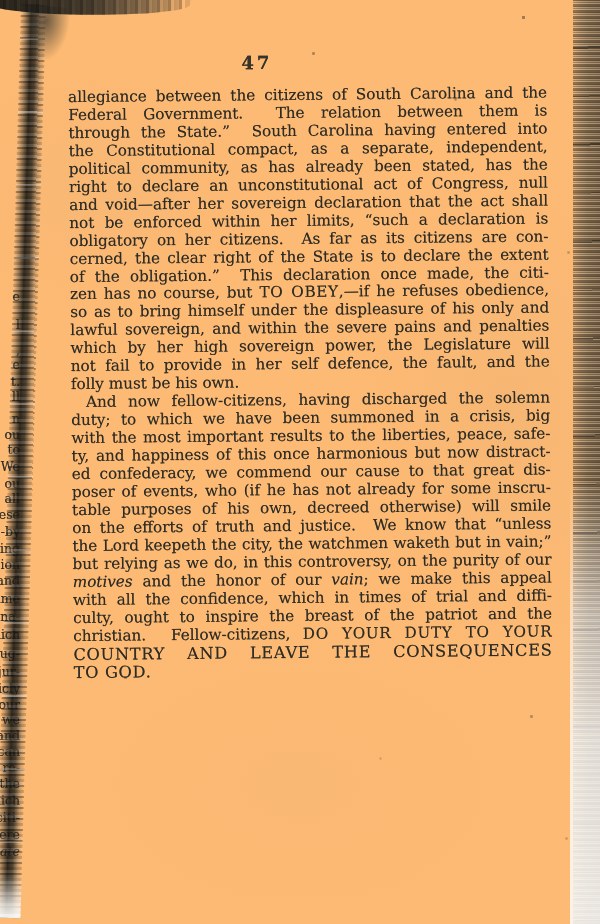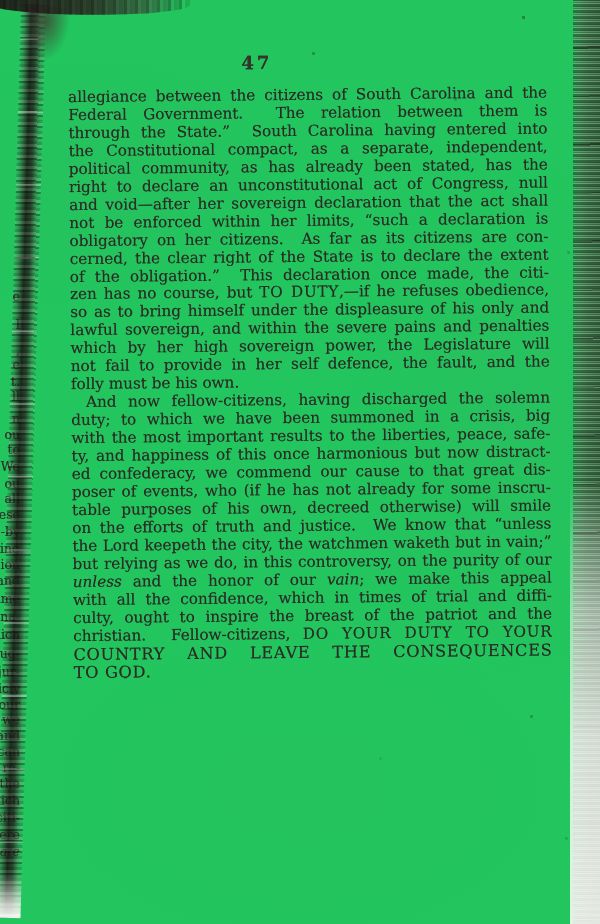--- a/index.html
+++ b/index.html
@@ -2,21 +2,21 @@
 <html><head>
 <meta charset="utf-8">
 <style>
   html, body { margin:0; padding:0; }
   body {
     width:600px; height:924px; overflow:hidden; position:relative;
     background:#fcfbf9;
     font-family:"DejaVu Serif", "Liberation Serif", serif;
   }
   #page {
-    position:absolute; inset:0; background:#22c55e;
+    position:absolute; inset:0; background:#fdba74;
   }
   
   #page::before {
     content:""; position:absolute; inset:0; pointer-events:none;
     background:
       radial-gradient(ellipse 300px 200px at 15% 20%, rgba(120,115,100,0.04), transparent 70%),
       radial-gradient(ellipse 250px 400px at 85% 45%, rgba(120,115,100,0.05), transparent 70%),
       radial-gradient(ellipse 400px 250px at 50% 85%, rgba(120,115,100,0.03), transparent 70%);
   }
 
@@ -146,39 +146,39 @@
         <div class="line j"><span>Federal Government.  The relation between them is</span></div>
         <div class="line j"><span>through the State.”  South Carolina having entered into</span></div>
         <div class="line j"><span>the Constitutional compact, as a separate, independent,</span></div>
         <div class="line j"><span>political community, as has already been stated, has the</span></div>
         <div class="line j"><span>right to declare an unconstitutional act of Congress, null</span></div>
         <div class="line j"><span>and void—after her sovereign declaration that the act shall</span></div>
         <div class="line j"><span>not be enforced within her limits, “such a declaration is</span></div>
         <div class="line j"><span>obligatory on her citizens.  As far as its citizens are con-</span></div>
         <div class="line j"><span>cerned, the clear right of the State is to declare the extent</span></div>
         <div class="line j"><span>of the obligation.”  This declaration once made, the citi-</span></div>
-        <div class="line j"><span>zen has no course, but </span><span class="run-c">TO DUTY</span><span>,—if he refuses obedience,</span></div>
+        <div class="line j"><span>zen has no course, but </span><span class="run-c">TO OBEY</span><span>,—if he refuses obedience,</span></div>
         <div class="line j"><span>so as to bring himself under the displeasure of his only and</span></div>
         <div class="line j"><span>lawful sovereign, and within the severe pains and penalties</span></div>
         <div class="line j"><span>which by her high sovereign power, the Legislature will</span></div>
         <div class="line j"><span>not fail to provide in her self defence, the fault, and the</span></div>
         <div class="line"><span>folly must be his own.</span></div>
       </div>
       <div class="para">
         <div class="line j ind"><span>And now fellow-citizens, having discharged the solemn</span></div>
         <div class="line j"><span>duty; to which we have been summoned in a crisis, big</span></div>
         <div class="line j"><span>with the most important results to the liberties, peace, safe-</span></div>
         <div class="line j"><span>ty, and happiness of this once harmonious but now distract-</span></div>
         <div class="line j"><span>ed confederacy, we commend our cause to that great dis-</span></div>
         <div class="line j"><span>poser of events, who (if he has not already for some inscru-</span></div>
         <div class="line j"><span>table purposes of his own, decreed otherwise) will smile</span></div>
         <div class="line j"><span>on the efforts of truth and justice.  We know that “unless</span></div>
         <div class="line j"><span>the Lord keepeth the city, the watchmen waketh but in vain;”</span></div>
         <div class="line j"><span>but relying as we do, in this controversy, on the purity of our</span></div>
-        <div class="line j"><span class="run-i">unless</span><span> and the honor of our </span><span class="run-i">vain</span><span>; we make this appeal</span></div>
+        <div class="line j"><span class="run-i">motives</span><span> and the honor of our </span><span class="run-i">vain</span><span>; we make this appeal</span></div>
         <div class="line j"><span>with all the confidence, which in times of trial and diffi-</span></div>
         <div class="line j"><span>culty, ought to inspire the breast of the patriot and the</span></div>
         <div class="line j"><span>christian.  Fellow-citizens, </span><span class="run-c">DO YOUR DUTY TO YOUR</span></div>
         <div class="line j big"><span class="run-c">COUNTRY AND LEAVE THE CONSEQUENCES</span></div>
         <div class="line big"><span class="run-c">TO GOD.</span></div>
       </div>
     </div>
 
   <div id="marginFragments">
       <div class="frag" style="top: 290px;">e</div>

